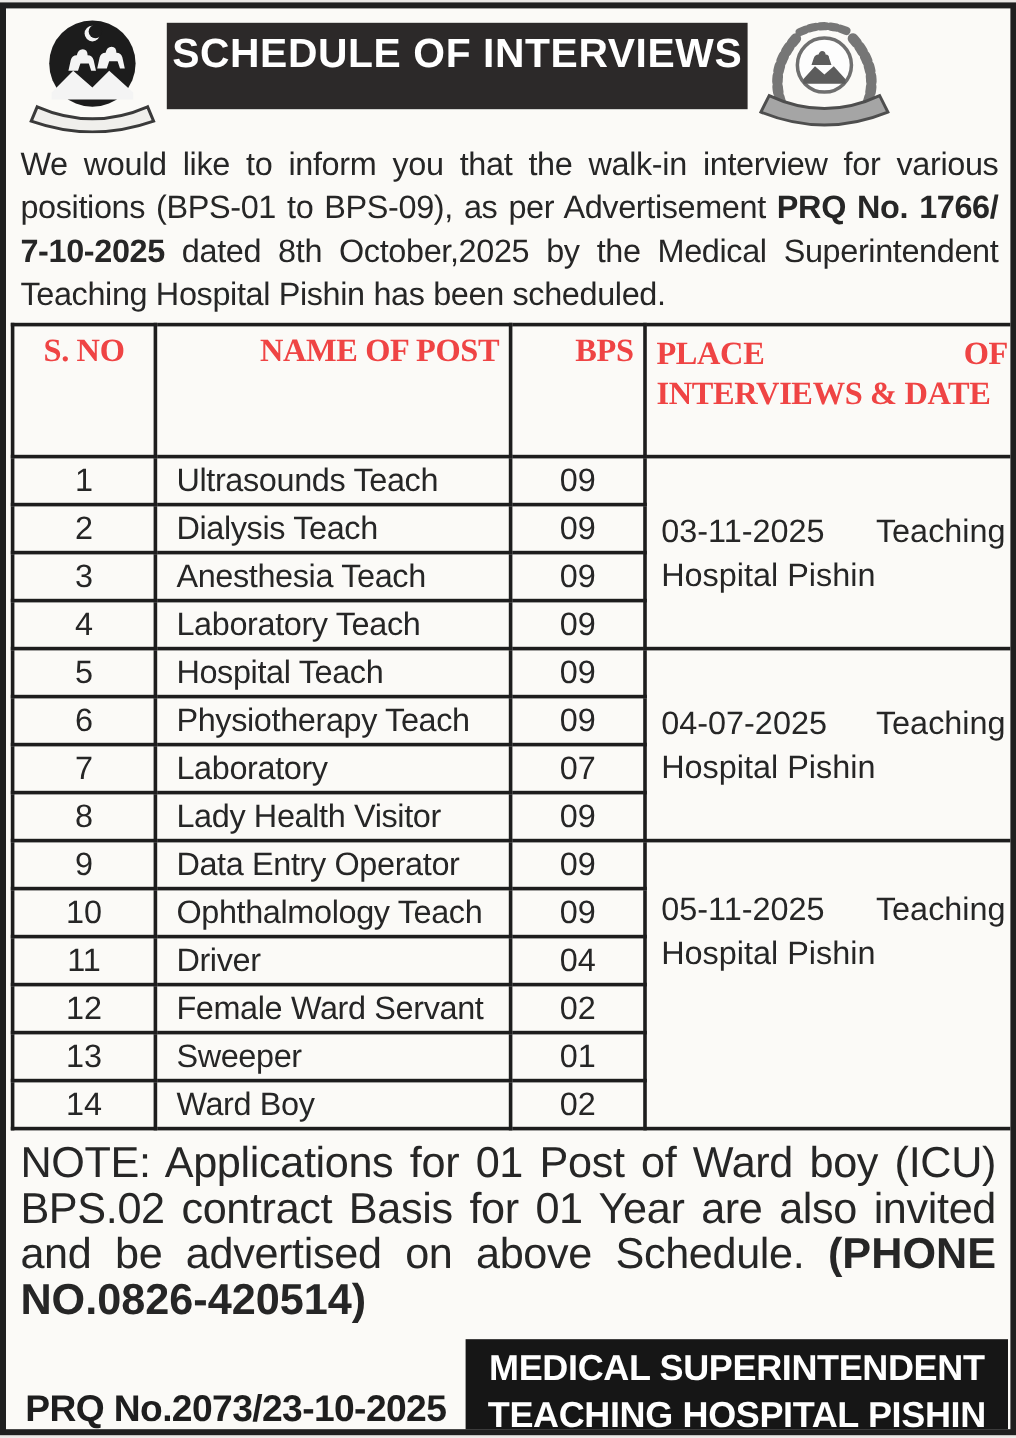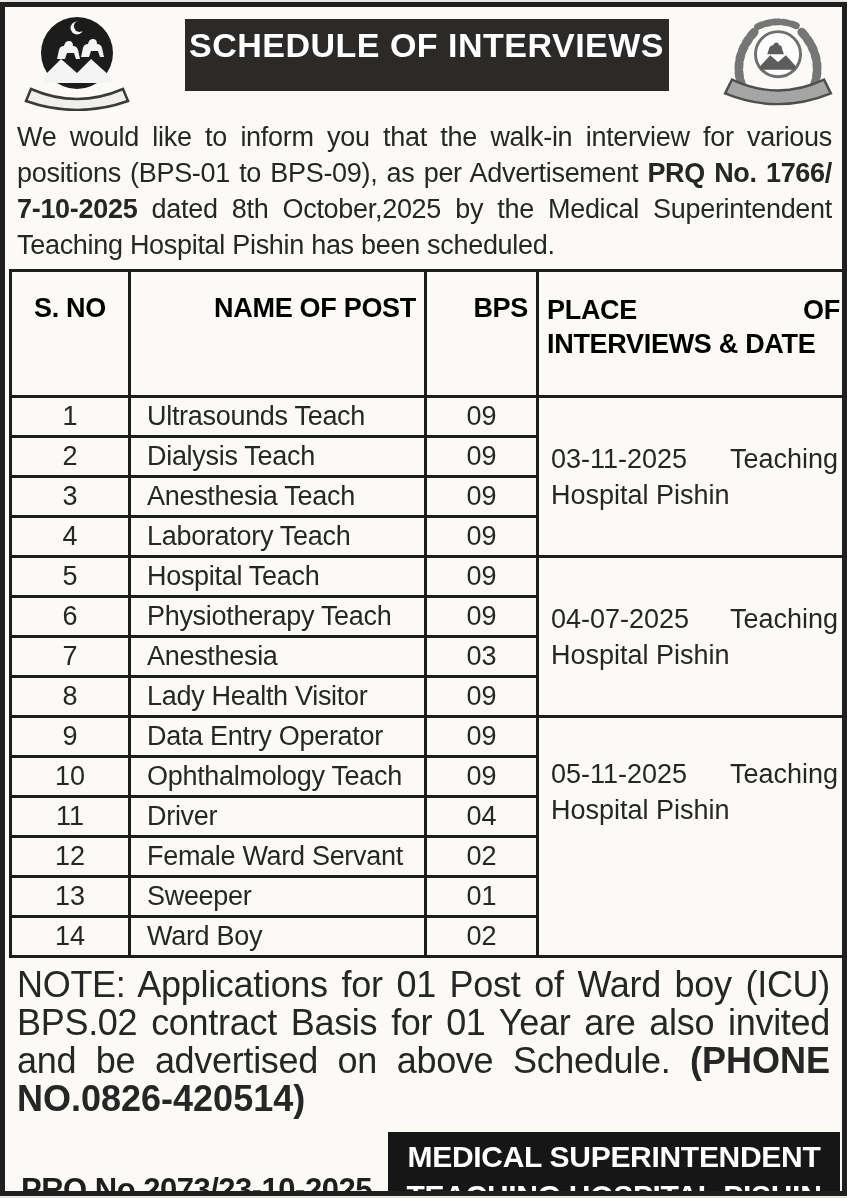--- a/index.html
+++ b/index.html
@@ -3,36 +3,36 @@
 <meta charset="utf-8">
 <style>
   html,body{margin:0;padding:0;background:#e9e7e4;}
   .page{
     width:847px;height:1194px;margin:2px auto;box-sizing:border-box;
     border:5px solid #1f1f1f;background:#fbfaf7;
     font-family:"Liberation Sans",sans-serif;color:#222;
     overflow:hidden;position:relative;
   }
   
-  .header{display:flex;justify-content:space-between;align-items:flex-start;
+  .header{display:flex;align-items:flex-start;
     padding:8px 0 0 14px;height:96px;}
   .emblem{flex:0 0 auto;}
   .title-box{background:#2c2929;width:484px;height:72px;margin-top:4px;
     display:flex;justify-content:center;align-items:flex-start;}
   .title-box span{color:#fff;font-weight:bold;font-size:34px;letter-spacing:.5px;
     padding-top:7px;white-space:nowrap;}
   
   .intro{padding:8px 10px 2px 12px;}
   .intro p{margin:0;font-size:27px;line-height:36px;text-align:justify;
     letter-spacing:-0.3px;color:#262626;}
   
   table.sched{border-collapse:collapse;table-layout:fixed;width:839px;margin:4px 4px 0 4px;}
   table.sched th,table.sched td{border:3px solid #1d1d1d;overflow:hidden;}
   table.sched th{font-size:27px;font-weight:bold;vertical-align:top;
-    padding:21px 8px 34px 8px;letter-spacing:-0.3px;color:#000000;}
+    padding:5px 8px 34px 8px;letter-spacing:-0.3px;color:#ef4444;font-family:Liberation Serif, serif;}
   th.h-sno{text-align:center;}
   th.h-post{text-align:right;padding-left:16px;}
   th.h-bps{text-align:right;}
   th.h-place{text-align:justify;padding:5px 6px 5px 10px;line-height:34px;}
   table.sched td{font-size:27px;height:35px;color:#262626;}
   td.c-sno{text-align:center;}
   td.c-post{text-align:left;padding-left:16px;letter-spacing:-0.3px;}
   td.c-bps{text-align:center;}
   td.c-place{vertical-align:middle;padding:0 10px 0 12px;line-height:36px;}
   td.c-place.top{vertical-align:top;padding-top:38px;}
@@ -146,22 +146,22 @@
             <div class="pd-line2">Hospital Pishin</div>
           </td>
         </tr>
         <tr>
           <td class="c-sno">6</td>
           <td class="c-post">Physiotherapy Teach</td>
           <td class="c-bps">09</td>
         </tr>
         <tr>
           <td class="c-sno">7</td>
-          <td class="c-post">Anesthesia</td>
-          <td class="c-bps">03</td>
+          <td class="c-post">Laboratory</td>
+          <td class="c-bps">07</td>
         </tr>
         <tr>
           <td class="c-sno">8</td>
           <td class="c-post">Lady Health Visitor</td>
           <td class="c-bps">09</td>
         </tr>
         <tr>
           <td class="c-sno">9</td>
           <td class="c-post">Data Entry Operator</td>
           <td class="c-bps">09</td>

